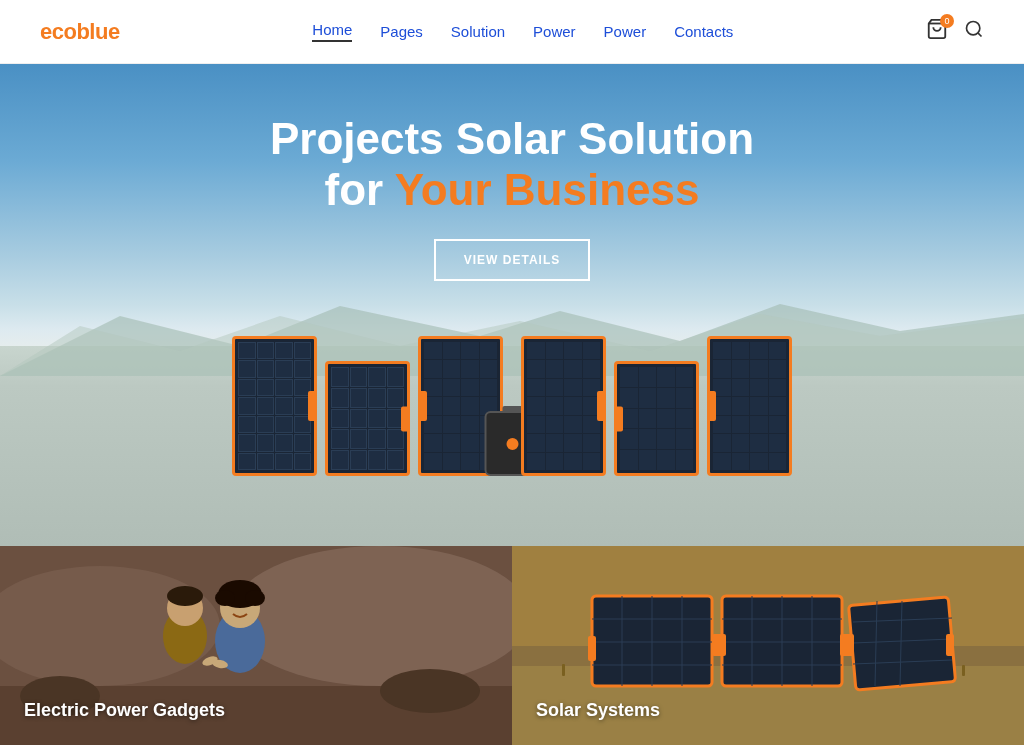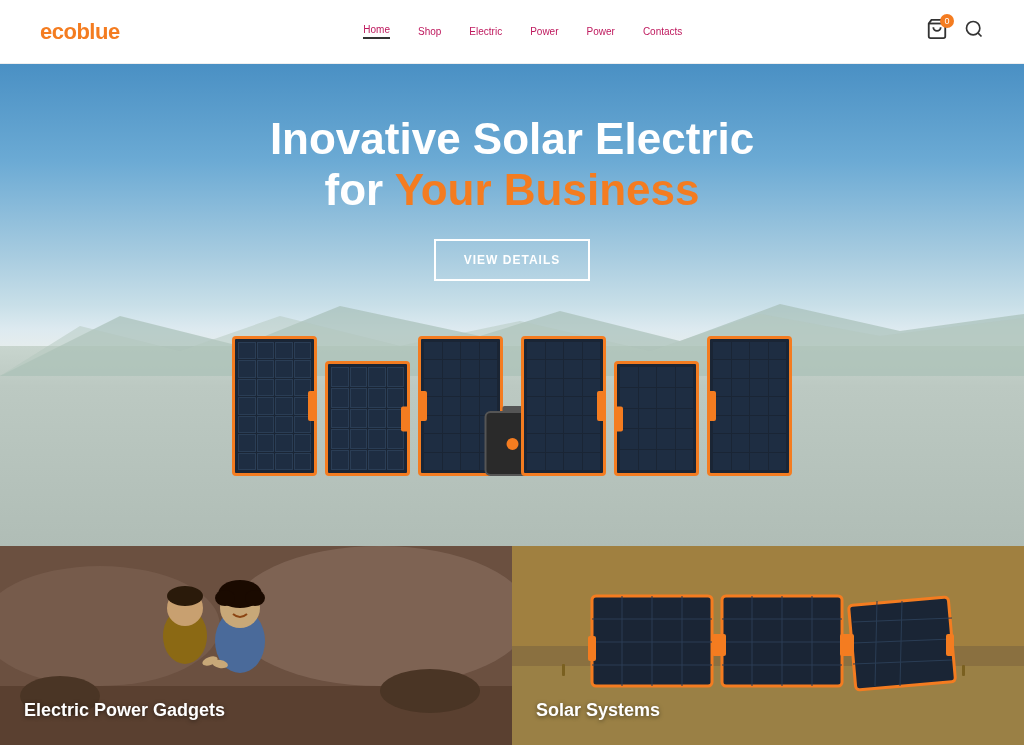--- a/index.html
+++ b/index.html
@@ -22,22 +22,22 @@
       color: #222;
     }
     .logo span { color: #f47c20; }
     .nav {
       display: flex;
       align-items: center;
       gap: 28px;
     }
     .nav a {
       text-decoration: none;
-      color: #be185d;
-      font-size: 10px;
+      color: #1d4ed8;
+      font-size: 15px;
       font-weight: 500;
     }
     .nav a.active {
       border-bottom: 2px solid #333;
       padding-bottom: 2px;
     }
     .header-icons {
       display: flex;
       align-items: center;
       gap: 16px;
@@ -248,22 +248,22 @@
   </style>
 </head>
 <body>
 
 <header class="header">
   <div class="logo">
     <span>eco</span><span style="color:#f47c20;">blue</span>
   </div>
   <nav class="nav">
     <a href="#" class="active">Home</a>
-    <a href="#">Shop</a>
-    <a href="#">Electric</a>
+    <a href="#">Pages</a>
+    <a href="#">Solution</a>
     <a href="#">Power</a>
     <a href="#">Power</a>
     <a href="#">Contacts</a>
   </nav>
   <div class="header-icons">
     <button class="icon-btn" style="position:relative;">
       <svg width="22" height="22" viewBox="0 0 24 24" fill="none" stroke="#333" stroke-width="2">
         <path d="M6 2L3 6v14a2 2 0 002 2h14a2 2 0 002-2V6l-3-4z"></path>
         <line x1="3" y1="6" x2="21" y2="6"></line>
         <path d="M16 10a4 4 0 01-8 0"></path>
@@ -283,21 +283,21 @@
 
   <div class="mountains">
     <svg viewBox="0 0 1024 80" preserveAspectRatio="none">
       <polygon points="0,80 120,20 240,50 340,10 480,40 560,15 680,45 780,8 900,35 1024,18 1024,80" fill="rgba(160,185,175,0.6)"></polygon>
       <polygon points="0,80 80,30 180,55 280,20 400,50 520,25 650,55 760,18 880,40 1024,22 1024,80" fill="rgba(180,200,190,0.5)"></polygon>
     </svg>
   </div>
 
   <div class="hero-text">
     <h1 class="hero-title">
-      <span>Inovative Solar Electric</span><br>
+      <span>Projects Solar Solution</span><br>
       <span>for </span><span style="color:#f47c20;">Your Business</span>
     </h1>
     <div class="hero-buttons">
       <button class="btn-outline">VIEW DETAILS</button>
     </div>
   </div>
 
   <div class="panels-container">
 
     <div style="position:absolute; left:20px; bottom:10px; display:flex; gap:8px; align-items:flex-end;">

